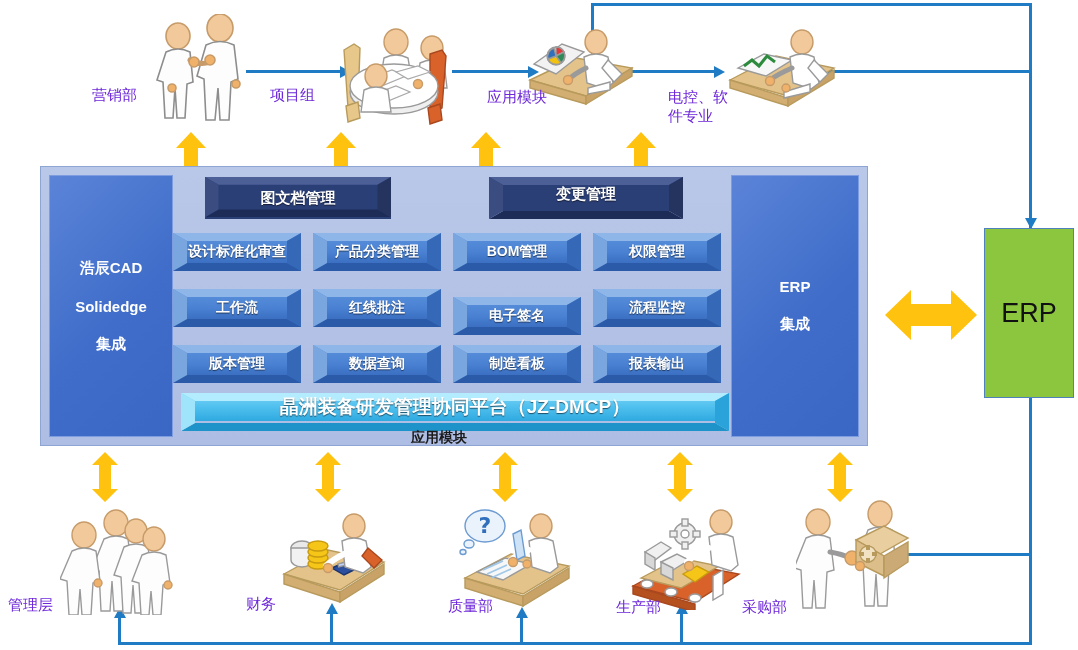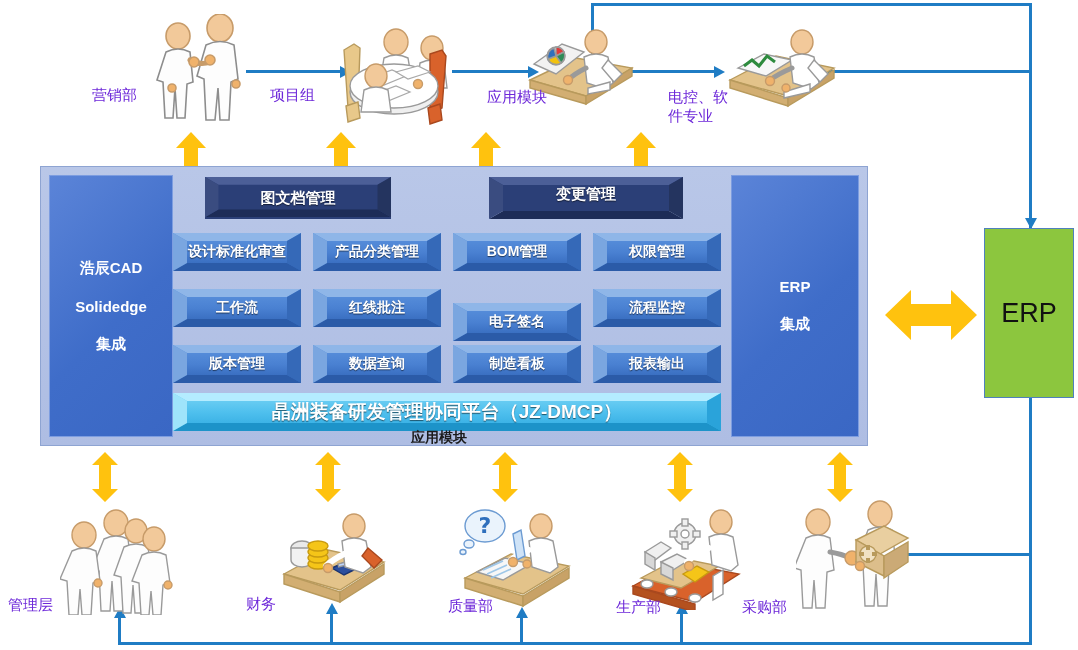--- a/index.html
+++ b/index.html
@@ -313,21 +313,21 @@
       <div class="bevel mod" style="left:268px;top:118px;width:128px;height:38px;font-family:Liberation Serif, serif;">
         <div class="face"></div>
         <svg class="bevframe" viewBox="0 0 128 38" preserveAspectRatio="none">
           <polygon points="0,0 128,0 114,8 14,8" fill="#8fb6e8"></polygon>
           <polygon points="0,38 128,38 114,30 14,30" fill="#2b5ba8"></polygon>
           <polygon points="0,0 14,8 14,30 0,38" fill="#7aa6e0"></polygon>
           <polygon points="128,0 114,8 114,30 128,38" fill="#3569b8"></polygon>
         </svg>
         <span class="lbltxt">红线批注</span>
       </div>
-      <div class="bevel mod" style="left:408px;top:132px;width:128px;height:38px;">
+      <div class="bevel mod" style="left:408px;top:126px;width:128px;height:38px;">
         <div class="face"></div>
         <svg class="bevframe" viewBox="0 0 128 38" preserveAspectRatio="none">
           <polygon points="0,0 128,0 114,8 14,8" fill="#8fb6e8"></polygon>
           <polygon points="0,38 128,38 114,30 14,30" fill="#2b5ba8"></polygon>
           <polygon points="0,0 14,8 14,30 0,38" fill="#7aa6e0"></polygon>
           <polygon points="128,0 114,8 114,30 128,38" fill="#3569b8"></polygon>
         </svg>
         <span class="lbltxt">电子签名</span>
       </div>
       <div class="bevel mod" style="left:548px;top:118px;width:128px;height:38px;">
@@ -375,21 +375,21 @@
         <div class="face"></div>
         <svg class="bevframe" viewBox="0 0 128 38" preserveAspectRatio="none">
           <polygon points="0,0 128,0 114,8 14,8" fill="#8fb6e8"></polygon>
           <polygon points="0,38 128,38 114,30 14,30" fill="#2b5ba8"></polygon>
           <polygon points="0,0 14,8 14,30 0,38" fill="#7aa6e0"></polygon>
           <polygon points="128,0 114,8 114,30 128,38" fill="#3569b8"></polygon>
         </svg>
         <span class="lbltxt">报表输出</span>
       </div>
 
-      <div class="bevel plat" style="left:128px;top:222px;width:548px;height:38px;">
+      <div class="bevel plat" style="left:136px;top:222px;width:548px;height:28px;">
         <div class="face"></div>
         <svg class="bevframe" viewBox="0 0 548 38" preserveAspectRatio="none">
           <polygon points="0,0 548,0 534,8 14,8" fill="#b4ecff"></polygon>
           <polygon points="0,38 548,38 534,30 14,30" fill="#1d93c9"></polygon>
           <polygon points="0,0 14,8 14,30 0,38" fill="#9fe4fb"></polygon>
           <polygon points="548,0 534,8 534,30 548,38" fill="#2aa3da"></polygon>
         </svg>
         <span class="lbltxt">晶洲装备研发管理协同平台（JZ-DMCP）</span>
       </div>
 

